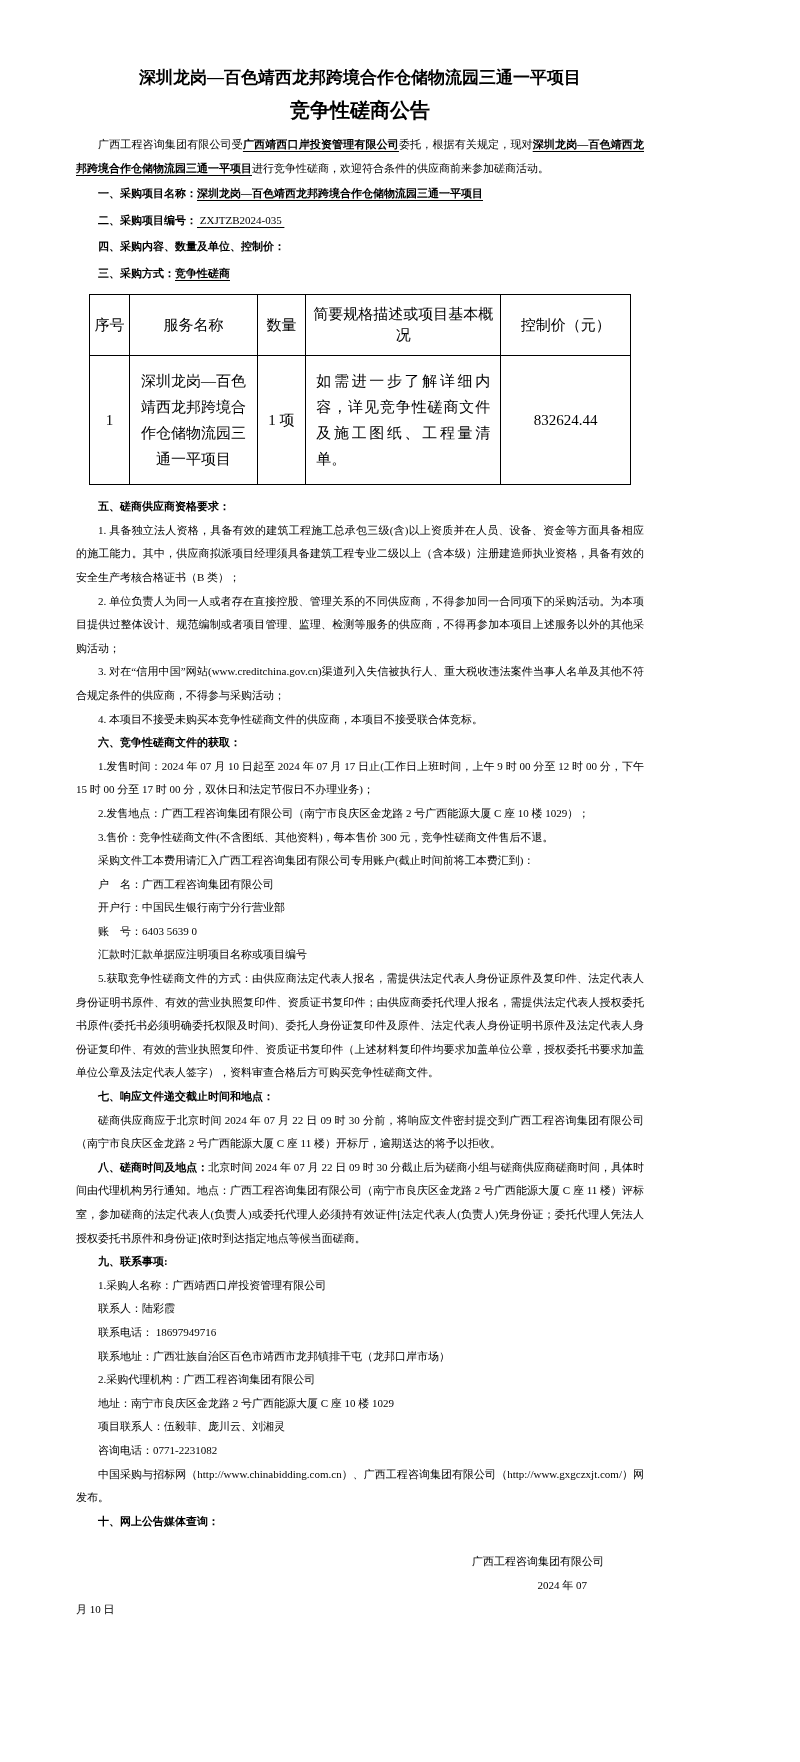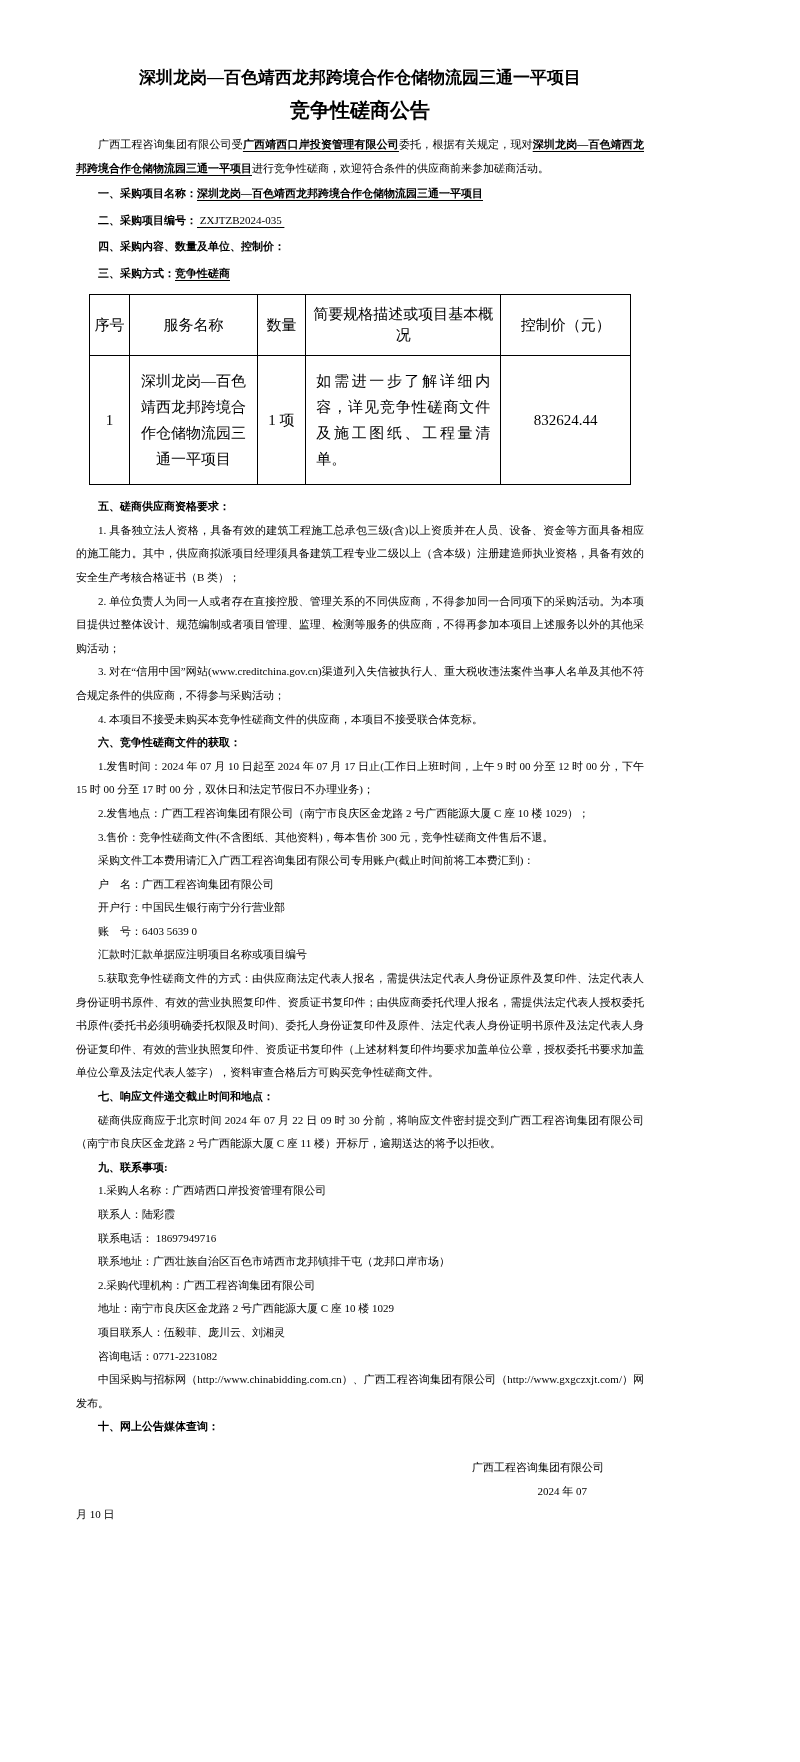--- a/index.html
+++ b/index.html
@@ -77,20 +77,21 @@
   <p class="ind">采购文件工本费用请汇入广西工程咨询集团有限公司专用账户(截止时间前将工本费汇到)：</p>
   <p class="ind">户　名：广西工程咨询集团有限公司</p>
   <p class="ind">开户行：中国民生银行南宁分行营业部</p>
   <p class="ind">账　号：6403 5639 0</p>
   <p class="ind">汇款时汇款单据应注明项目名称或项目编号</p>
   <p class="ind">5.获取竞争性磋商文件的方式：由供应商法定代表人报名，需提供法定代表人身份证原件及复印件、法定代表人身份证明书原件、有效的营业执照复印件、资质证书复印件；由供应商委托代理人报名，需提供法定代表人授权委托书原件(委托书必须明确委托权限及时间)、委托人身份证复印件及原件、法定代表人身份证明书原件及法定代表人身份证复印件、有效的营业执照复印件、资质证书复印件（上述材料复印件均要求加盖单位公章，授权委托书要求加盖单位公章及法定代表人签字），资料审查合格后方可购买竞争性磋商文件。</p>
 
   <p class="ind bold">七、响应文件递交截止时间和地点：</p>
   <p class="ind">磋商供应商应于北京时间 2024 年 07 月 22 日 09 时 30 分前，将响应文件密封提交到广西工程咨询集团有限公司（南宁市良庆区金龙路 2 号广西能源大厦 C 座 11 楼）开标厅，逾期送达的将予以拒收。</p>
 
+  <p class="ind"><span class="b">八、磋商时间及地点：</span><span>北京时间 2024 年 07 月 22 日 09 时 30 分截止后为磋商小组与磋商供应商磋商时间，具体时间由代理机构另行通知。地点：广西工程咨询集团有限公司（南宁市良庆区金龙路 2 号广西能源大厦 C 座 11 楼）评标室，参加磋商的法定代表人(负责人)或委托代理人必须持有效证件[法定代表人(负责人)凭身份证；委托代理人凭法人授权委托书原件和身份证]依时到达指定地点等候当面磋商。</span></p>
 
   <p class="ind bold">九、联系事项:</p>
   <p class="ind">1.采购人名称：广西靖西口岸投资管理有限公司</p>
   <p class="ind">联系人：陆彩霞</p>
   <p class="ind">联系电话： 18697949716</p>
   <p class="ind">联系地址：广西壮族自治区百色市靖西市龙邦镇排干屯（龙邦口岸市场）</p>
   <p class="ind">2.采购代理机构：广西工程咨询集团有限公司</p>
   <p class="ind">地址：南宁市良庆区金龙路 2 号广西能源大厦 C 座 10 楼 1029</p>
   <p class="ind">项目联系人：伍毅菲、庞川云、刘湘灵</p>
   <p class="ind">咨询电话：0771-2231082</p>

